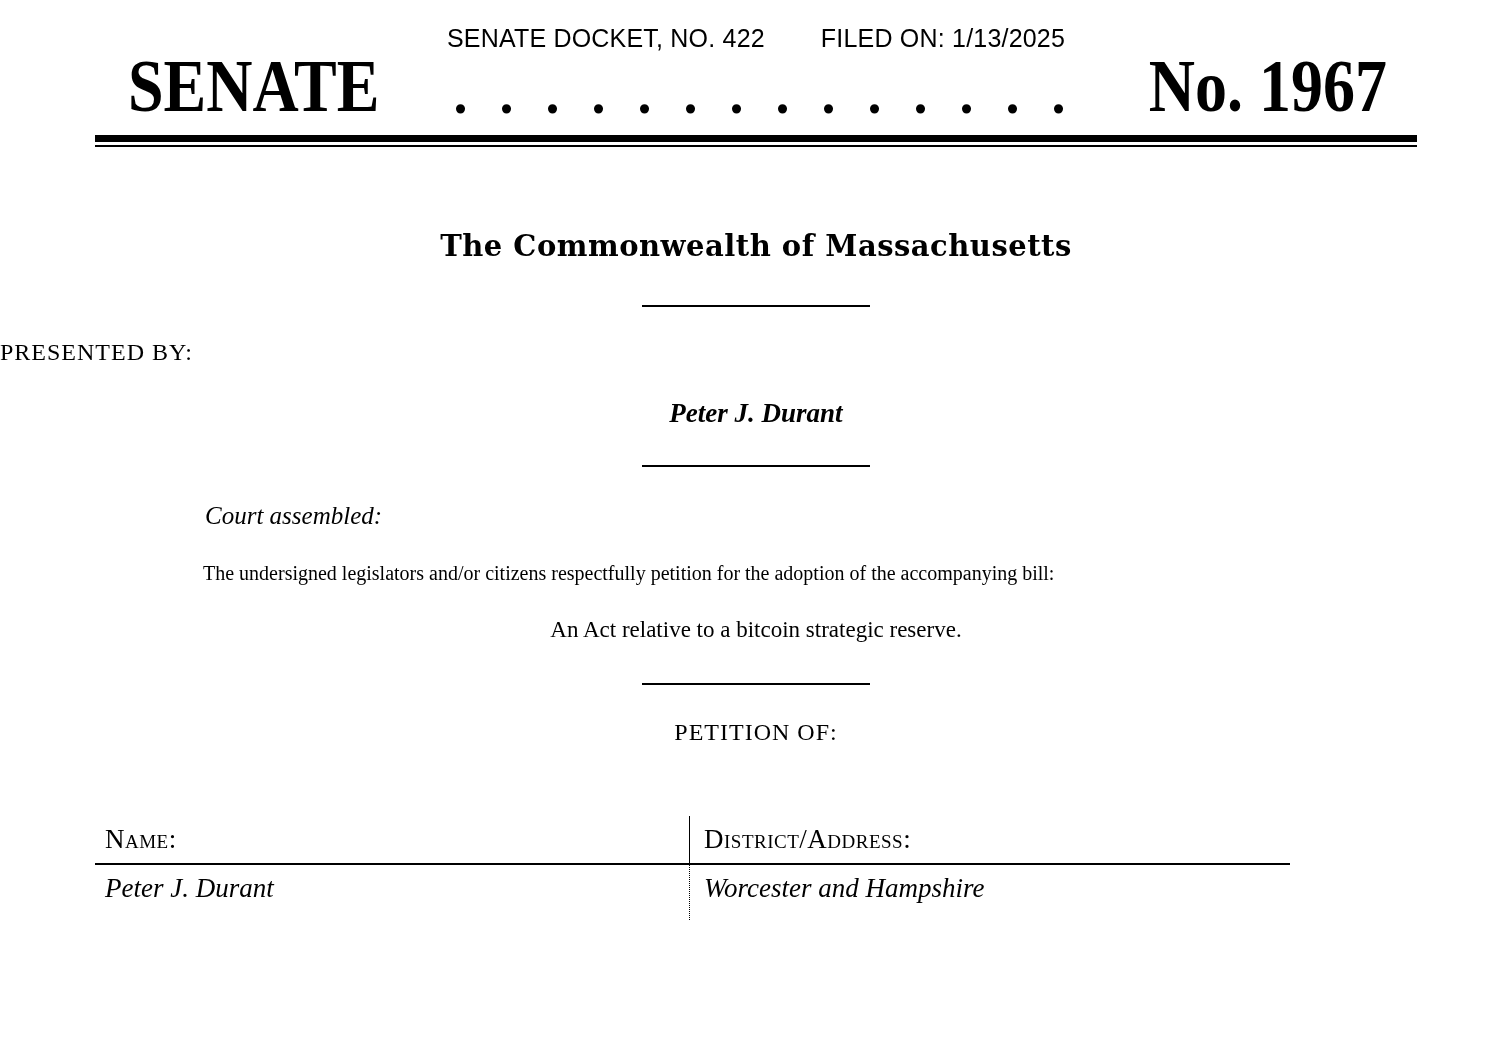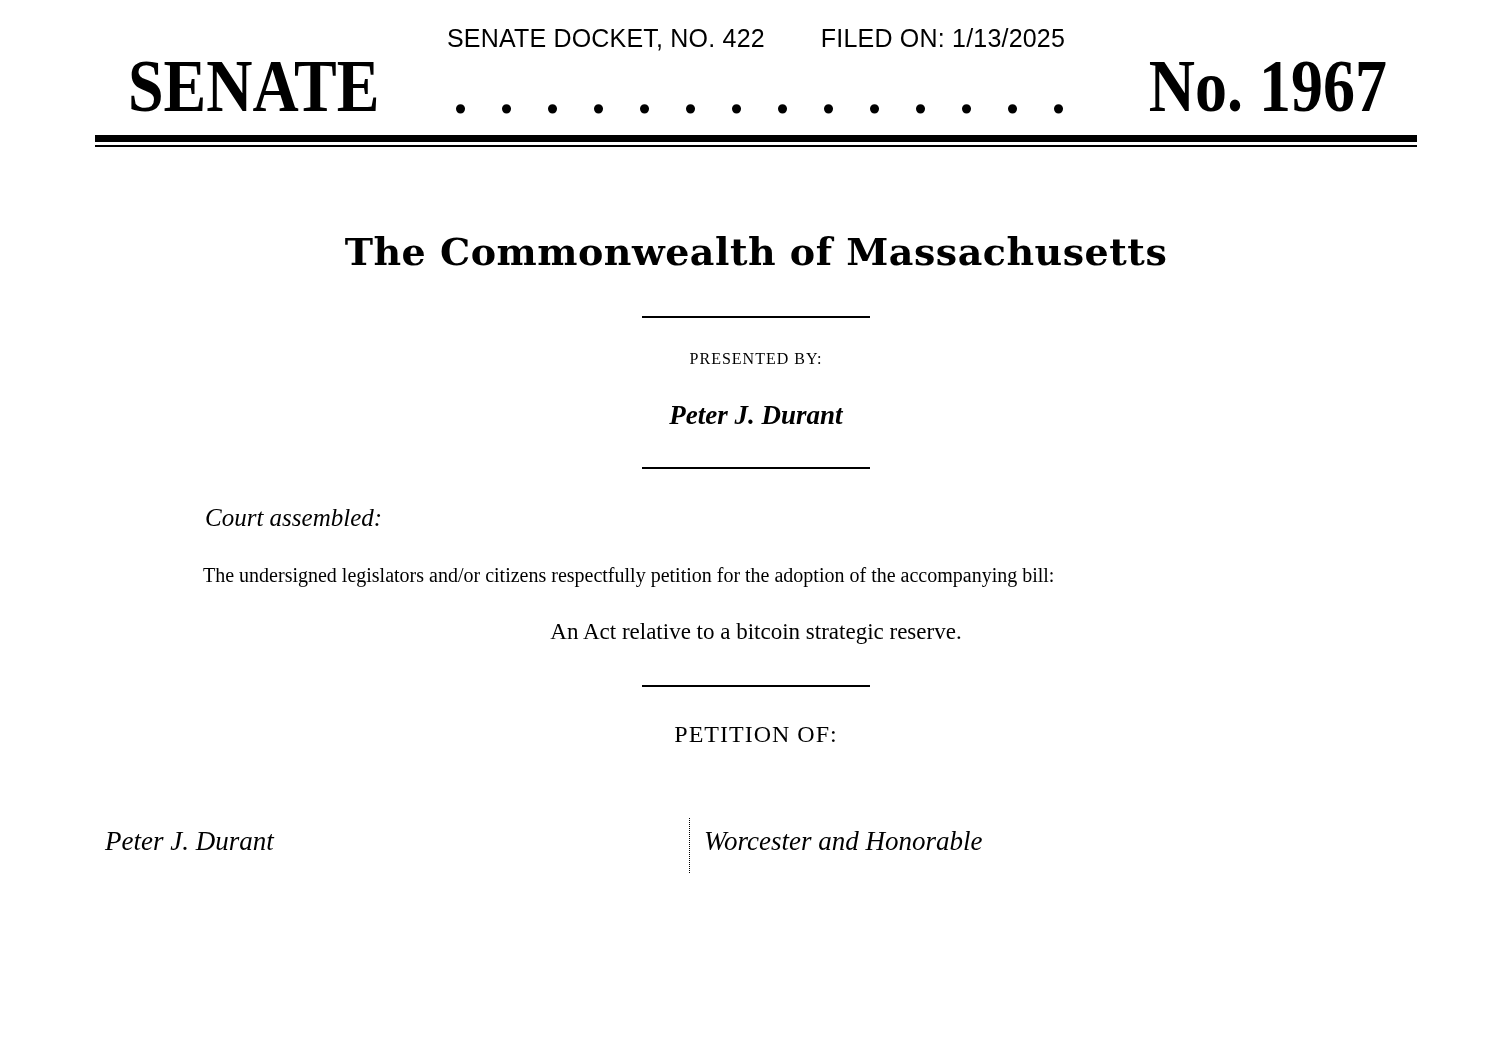--- a/index.html
+++ b/index.html
@@ -59,39 +59,39 @@
     border-bottom: 2px solid #000;
     height: 3px;
   }
 
   
   .commonwealth {
     margin-top: 82px;
     text-align: center;
     font-family: "DejaVu Serif", serif;
     font-weight: bold;
-    font-size: 38px;
+    font-size: 29px;
     letter-spacing: 0.5px;
   }
 
   
   .sep {
     width: 228px;
     border: 0;
     border-top: 2px solid #000;
     margin: 0 auto;
   }
   .sep-1 { margin-top: 42px; }
   .sep-2 { margin-top: 36px; }
   .sep-3 { margin-top: 40px; }
 
   .presented-label {
     margin-top: 32px;
-    text-align: center;
-    font-size: 16px;
+    text-align: left;
+    font-size: 24px;
     letter-spacing: 1px;
   }
   .presenter-name {
     margin-top: 32px;
     text-align: center;
     font-weight: bold;
     font-style: italic;
     font-size: 27px;
   }
 
@@ -187,17 +187,21 @@
 
 <div class="petition-sentence">The undersigned legislators and/or citizens respectfully petition for the adoption of the accompanying bill:</div>
 
 <div class="act-title">An Act relative to a bitcoin strategic reserve.</div>
 
 <hr class="sep sep-3">
 
 <div class="petition-of-label">PETITION OF:</div>
 
 <div class="pet-table">
+  <div class="pt-row pt-row-header">
+    <div class="pt-cell-name">Name:</div>
+    <div class="pt-cell-district">District/Address:</div>
+  </div>
   <div class="pt-row pt-row-data">
     <div class="pt-cell-name">Peter J. Durant</div>
-    <div class="pt-cell-district">Worcester and Honorable</div>
+    <div class="pt-cell-district">Worcester and Hampshire</div>
   </div>
 </div>
 
 </body></html>

